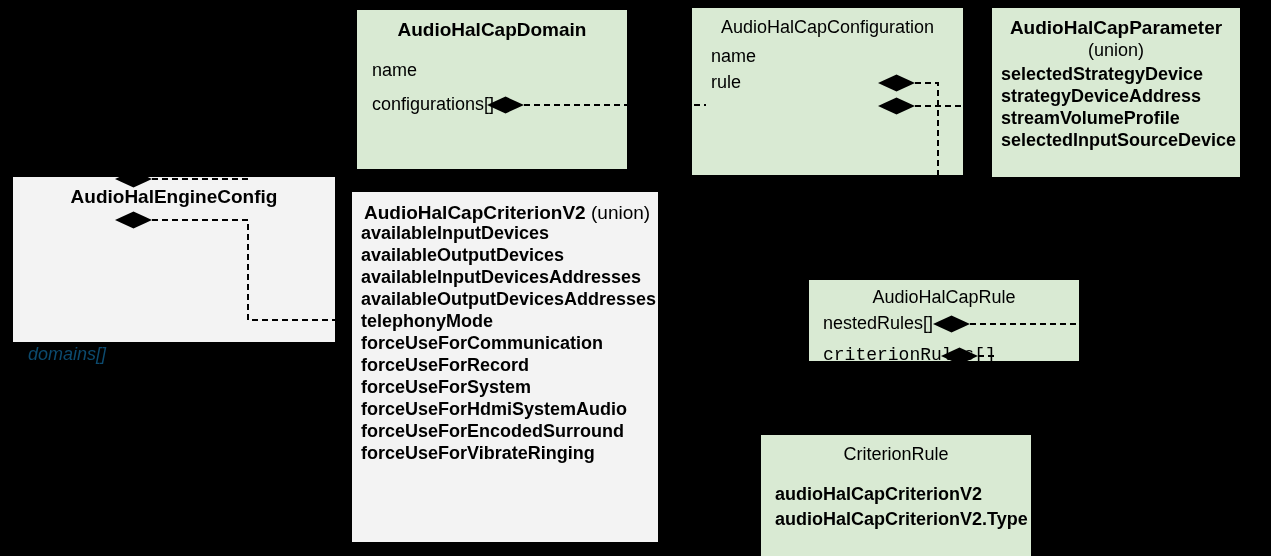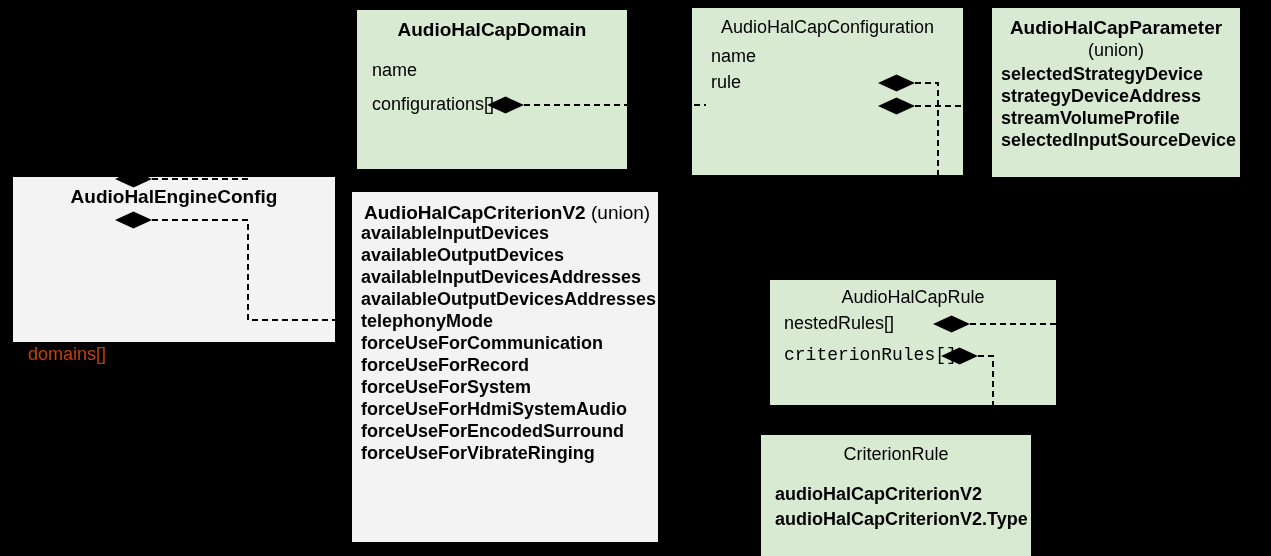--- a/index.html
+++ b/index.html
@@ -25,40 +25,40 @@
     position:absolute;top:10px;left:12px;
     font-size:19px;white-space:nowrap;
   }
   .title-inline .bold{font-weight:bold;}
   .field{position:absolute;font-size:18px;white-space:nowrap;}
   .field-list{position:absolute;font-size:18px;line-height:22px;white-space:nowrap;font-weight:bold;}
   .field-list div{white-space:nowrap;}
 
   
   #box-engine-config{left:13px;top:133px;width:322px;height:165px;margin-top:44px;}
-  #box-engine-config .f-domains{left:15px;top:167px;color:#c2410c;}
+  #box-engine-config .f-domains{left:15px;top:167px;color:#0c4a6e;font-style:italic;}
   #box-engine-config .f-criteria{left:15px;top:208px;}
 
   #box-cap-domain{left:357px;top:10px;width:270px;height:159px;}
   #box-cap-domain .f-name{left:15px;top:50px;}
   #box-cap-domain .f-conf{left:15px;top:84px;}
 
   #box-cap-configuration{left:692px;top:8px;width:271px;height:167px;}
   #box-cap-configuration .f-name{left:19px;top:38px;}
   #box-cap-configuration .f-rule{left:19px;top:64px;}
   #box-cap-configuration .f-params{left:19px;top:87px;}
 
   #box-cap-parameter{left:992px;top:8px;width:248px;height:169px;}
   #box-cap-parameter .subtitle{top:32px;}
   #box-cap-parameter .field-list{left:9px;top:55px;}
 
   #box-criterion-v2{left:352px;top:192px;width:306px;height:350px;}
   #box-criterion-v2 .field-list{left:9px;top:30px;}
 
-  #box-cap-rule{left:770px;top:280px;width:270px;height:125px;padding-left:16px;}
+  #box-cap-rule{left:809px;top:280px;width:270px;height:81px;}
   #box-cap-rule .title{top:7px;}
   #box-cap-rule .f-nested{left:14px;top:33px;text-align:center;}
   #box-cap-rule .f-criterion{left:14px;top:65px;font-family:Liberation Mono, monospace;}
 
   #box-criterion-rule{left:761px;top:435px;width:270px;height:142px;}
   #box-criterion-rule .field-list{left:14px;top:47px;line-height:25px;}
 
   #connector-overlay{
     position:absolute;left:0;top:0;width:1271px;height:556px;
     pointer-events:none;

